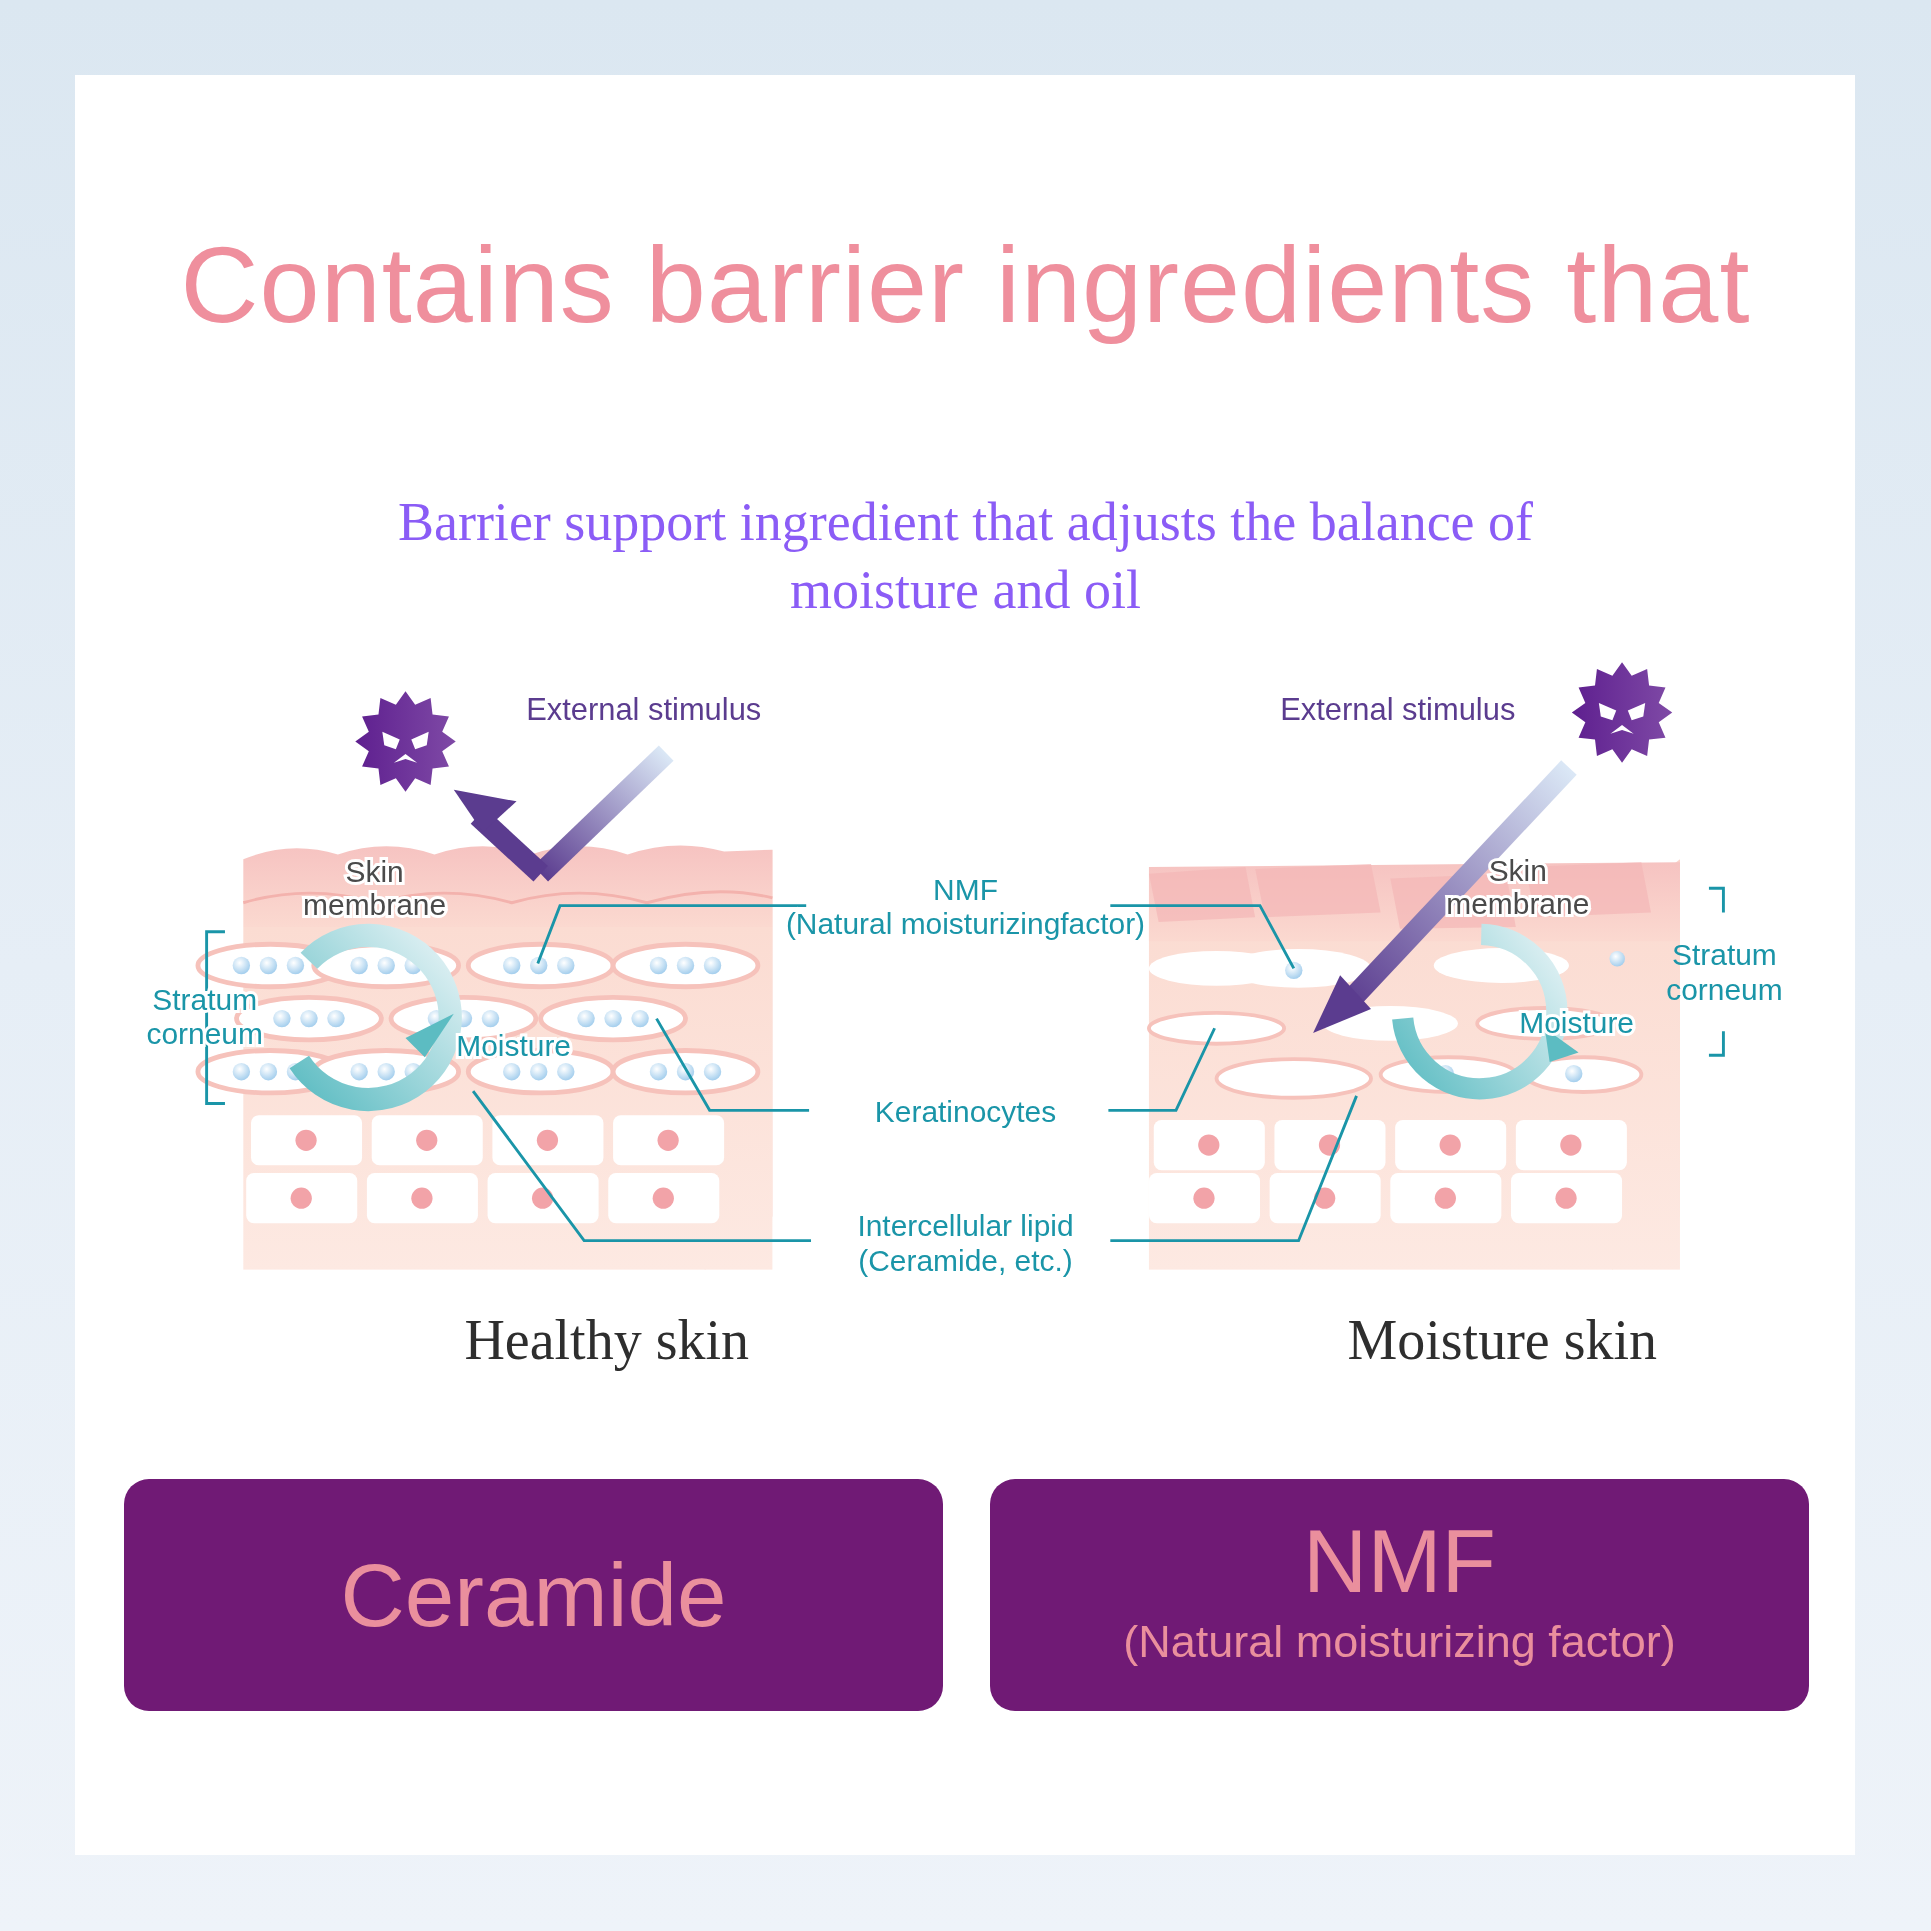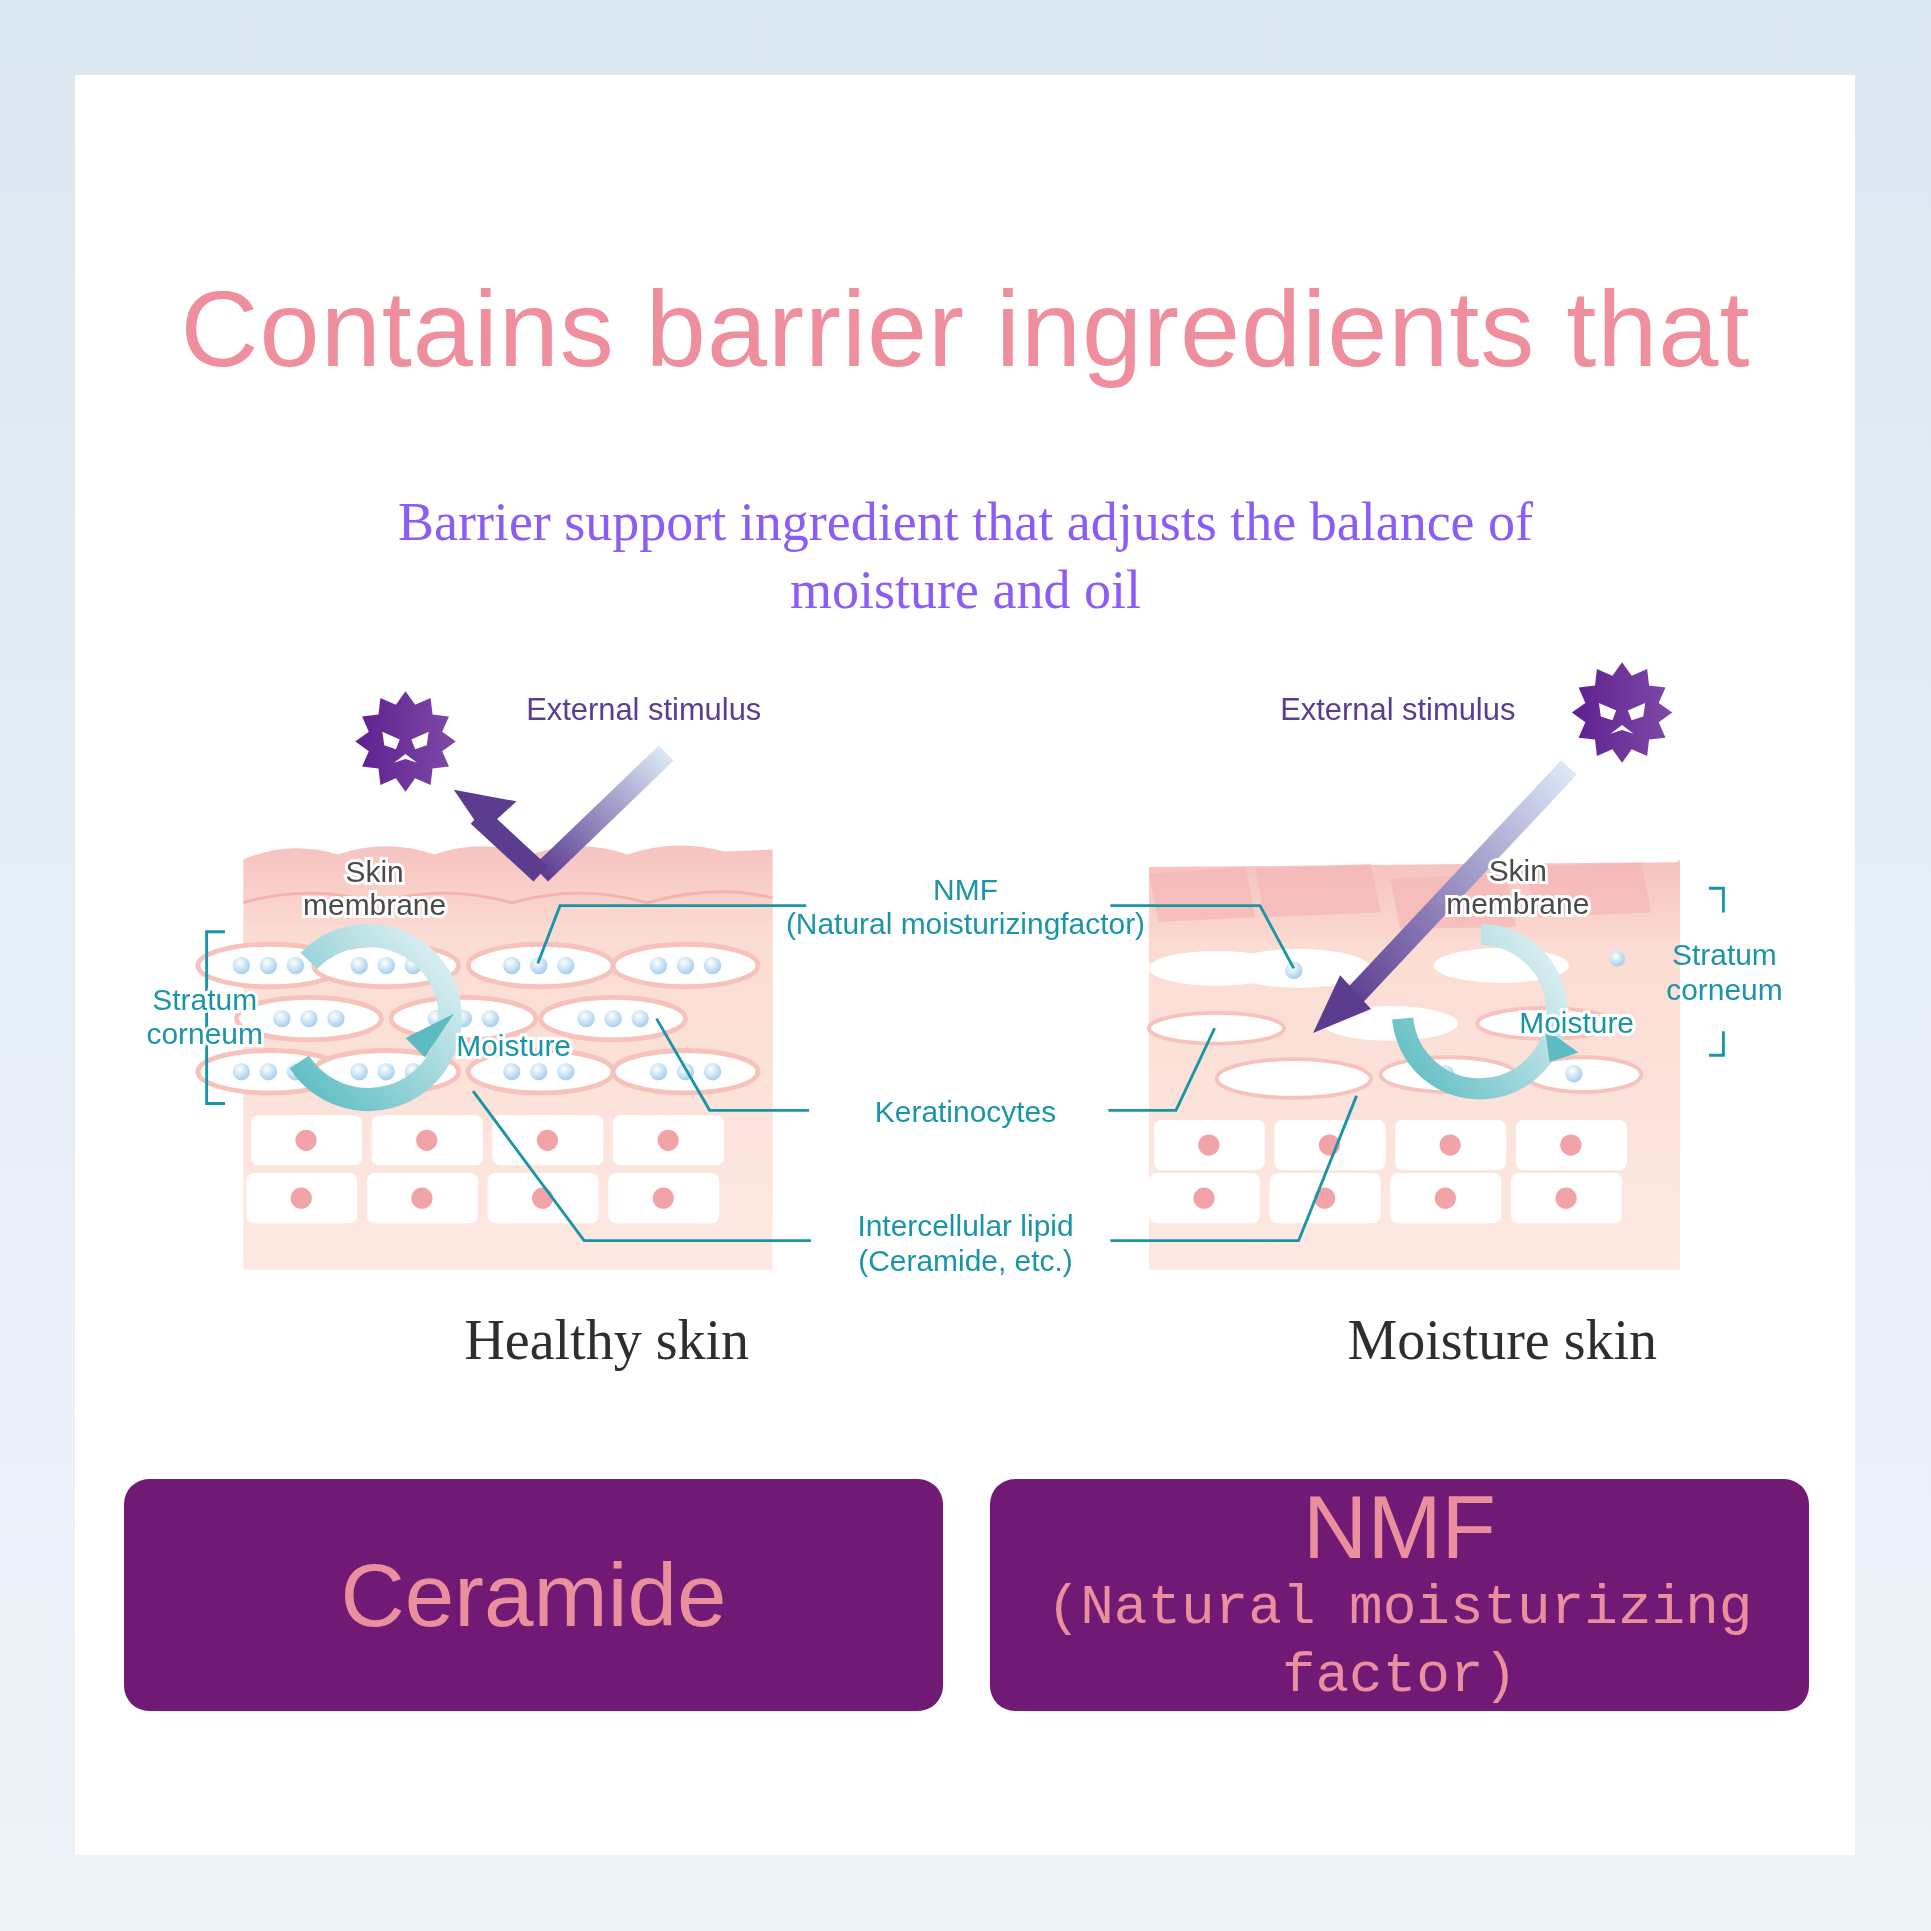--- a/index.html
+++ b/index.html
@@ -9,39 +9,38 @@
     font-family: "Liberation Sans", sans-serif;
   }
   .card {
     position: absolute; left: 75px; top: 75px; width: 1780px; height: 1780px;
     background: #ffffff;
   }
   .title {
     position: absolute; left: 0; top: 217px; width: 1931px; text-align: center;
     color: #ef8f9d; font-size: 108px; line-height: 135px; font-weight: 400;
     letter-spacing: 1px;
-    margin-top: 44px;
   }
   .subtitle {
     position: absolute; left: 0; top: 488px; width: 1931px; text-align: center;
     color: #8b5cf6; font-family: "Liberation Serif", serif; font-size: 54px; line-height: 68px;
   }
   .diagram { position: absolute; left: 0; top: 0; width: 1931px; height: 1931px; }
   .lbl { font-family: "Liberation Sans", sans-serif; }
   .caption {
     position: absolute; top: 1308px; width: 483px; text-align: right;
     font-family: "Liberation Serif", serif; font-size: 56px; color: #2e2e2e;
   }
   .pill {
     position: absolute; top: 1479px; height: 232px; border-radius: 25px;
     background: #701a75; color: #ea8f9d; text-align: center;
     display: flex; flex-direction: column; justify-content: center; align-items: center;
   }
   .pill .main { font-size: 89px; line-height: 93px; }
-  .pill .sub { font-size: 56px; line-height: 68px; font-family: Liberation Mono, monospace; }
+  .pill .sub { font-size: 45px; line-height: 68px; }
 </style>
 </head>
 <body>
 
 <div class="card"></div>
 
 <div class="title">
   <div>Contains barrier ingredients that</div>
 </div>
 

